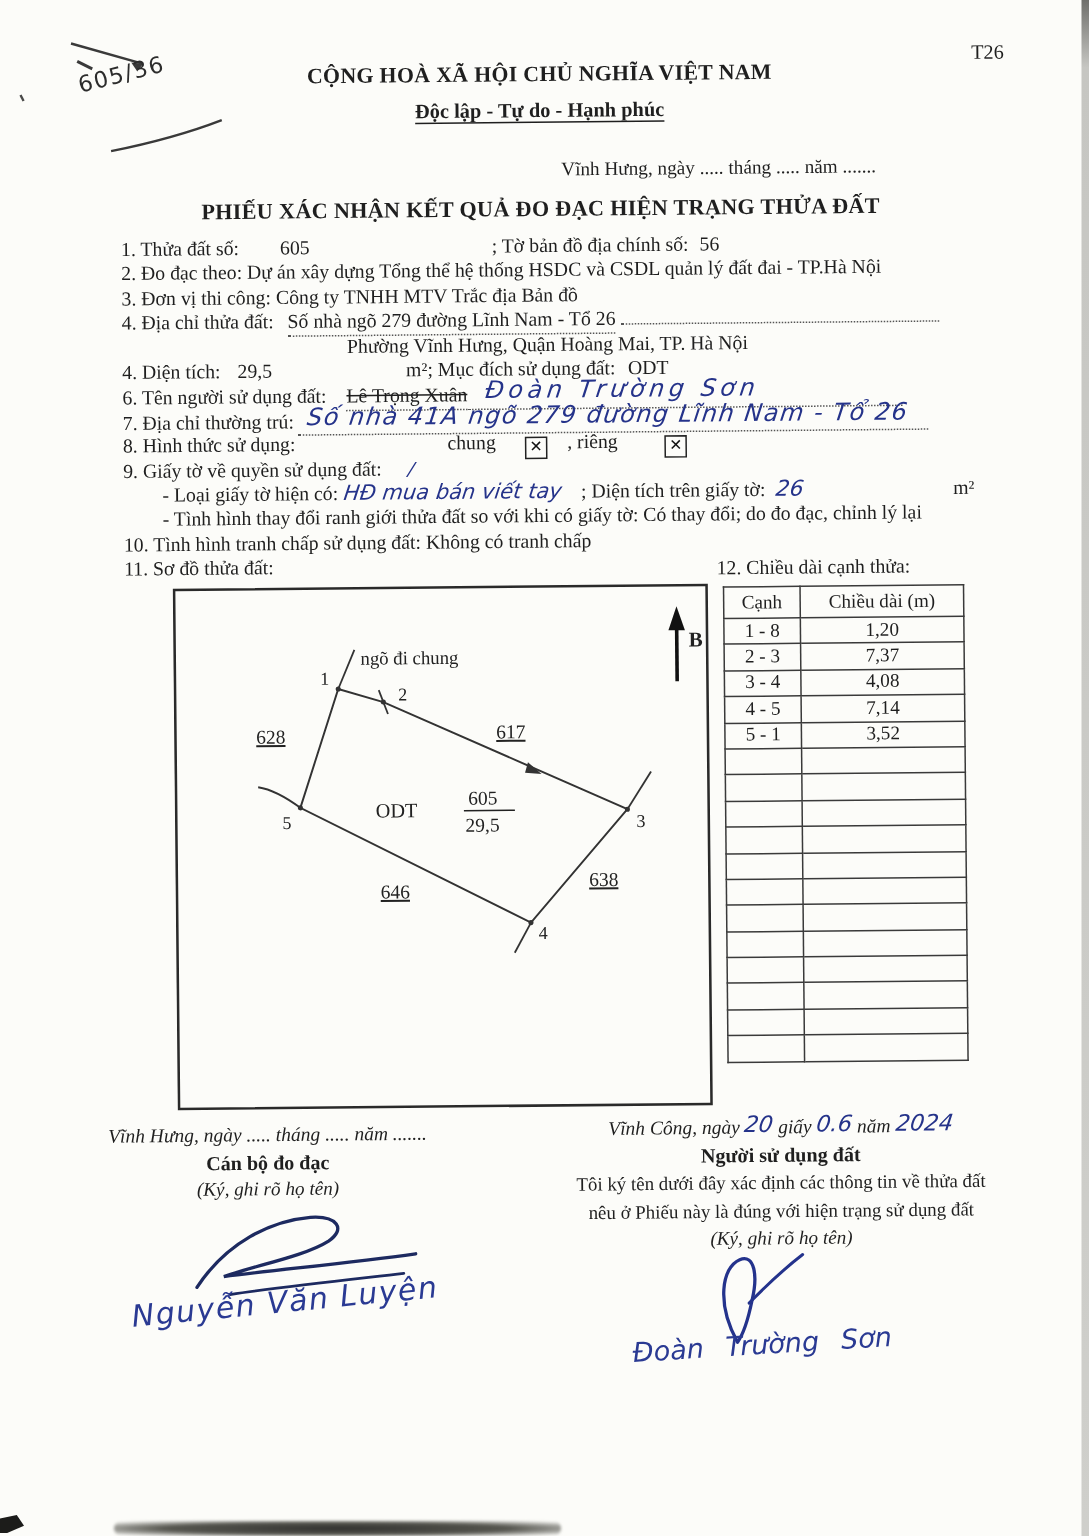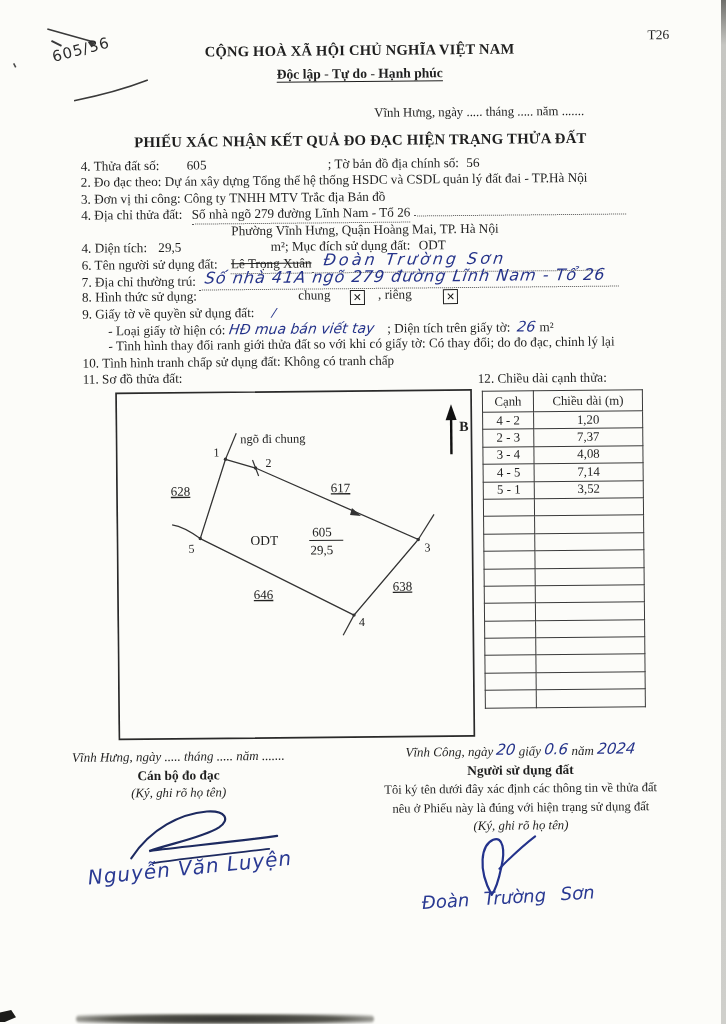--- a/index.html
+++ b/index.html
@@ -80,21 +80,21 @@
 
     <div class="doc-header">
       <div class="nat-title">CỘNG HOÀ XÃ HỘI CHỦ NGHĨA VIỆT NAM</div>
       <div class="motto">Độc lập - Tự do - Hạnh phúc</div>
     </div>
     <div class="date-top">Vĩnh Hưng, ngày ..... tháng ..... năm .......</div>
     <div class="form-title">PHIẾU XÁC NHẬN KẾT QUẢ ĐO ĐẠC HIỆN TRẠNG THỬA ĐẤT</div>
 
     <div class="items">
       <div class="line">
-        <span>4. Thửa đất số:</span>
+        <span>1. Thửa đất số:</span>
         <span style="margin-left:24px">605</span>
         <span style="margin-left:118px">; Tờ bản đồ địa chính số:</span>
         <span style="margin-left:4px">56</span>
       </div>
       <div class="line">2. Đo đạc theo: Dự án xây dựng Tổng thể hệ thống HSDC và CSDL quản lý đất đai - TP.Hà Nội</div>
       <div class="line">3. Đơn vị thi công: Công ty TNHH MTV Trắc địa Bản đồ</div>
       <div class="line">
         <span>4. Địa chỉ thửa đất:</span>
         <span class="dotline" style="margin-left:6px">Số nhà  ngõ 279 đường Lĩnh Nam  - Tổ 26</span>
         <span class="leader" style="width:212px"></span>
@@ -123,21 +123,21 @@
       </div>
       <div class="line">
         <span>9. Giấy tờ về quyền sử dụng đất:</span>
         <span class="hw" style="font-size:12px;margin-left:14px">/</span>
       </div>
       <div class="line indent2">
         <span>- Loại giấy tờ hiện có:</span>
         <span class="hw" style="font-size:14px">HĐ mua bán viết tay</span>
         <span style="margin-left:10px">; Diện tích trên giấy tờ:</span>
         <span class="hw" style="font-size:14.5px;margin-left:4px">26</span>
-        <span style="">m²</span>
+        <span style="margin-left:96px">m²</span>
       </div>
       <div class="line indent2">- Tình hình thay đổi ranh giới thửa đất so với khi có giấy tờ: Có thay đổi; do đo đạc, chỉnh lý lại</div>
       <div class="line">10. Tình hình tranh chấp sử dụng đất: Không có tranh chấp</div>
       <div class="line">11. Sơ đồ thửa đất:</div>
     </div>
 
     <div class="edge-table-label">12. Chiều dài cạnh thửa:</div>
 
     <svg class="diagram" width="358" height="352" viewBox="0 0 358 352">
       <rect x="1.2" y="3" width="355" height="346" fill="none" stroke="#2a2a2a" stroke-width="1.7"></rect>
@@ -184,21 +184,21 @@
 
     <table class="edge-table">
       <thead>
         <tr>
           <th class="col-edge">Cạnh</th>
           <th class="col-len">Chiều dài (m)</th>
         </tr>
       </thead>
       <tbody>
           <tr>
-            <td>4 - 2</td>
+            <td>1 - 8</td>
             <td>1,20</td>
           </tr>
           <tr>
             <td>2 - 3</td>
             <td>7,37</td>
           </tr>
           <tr>
             <td>3 - 4</td>
             <td>4,08</td>
           </tr>

